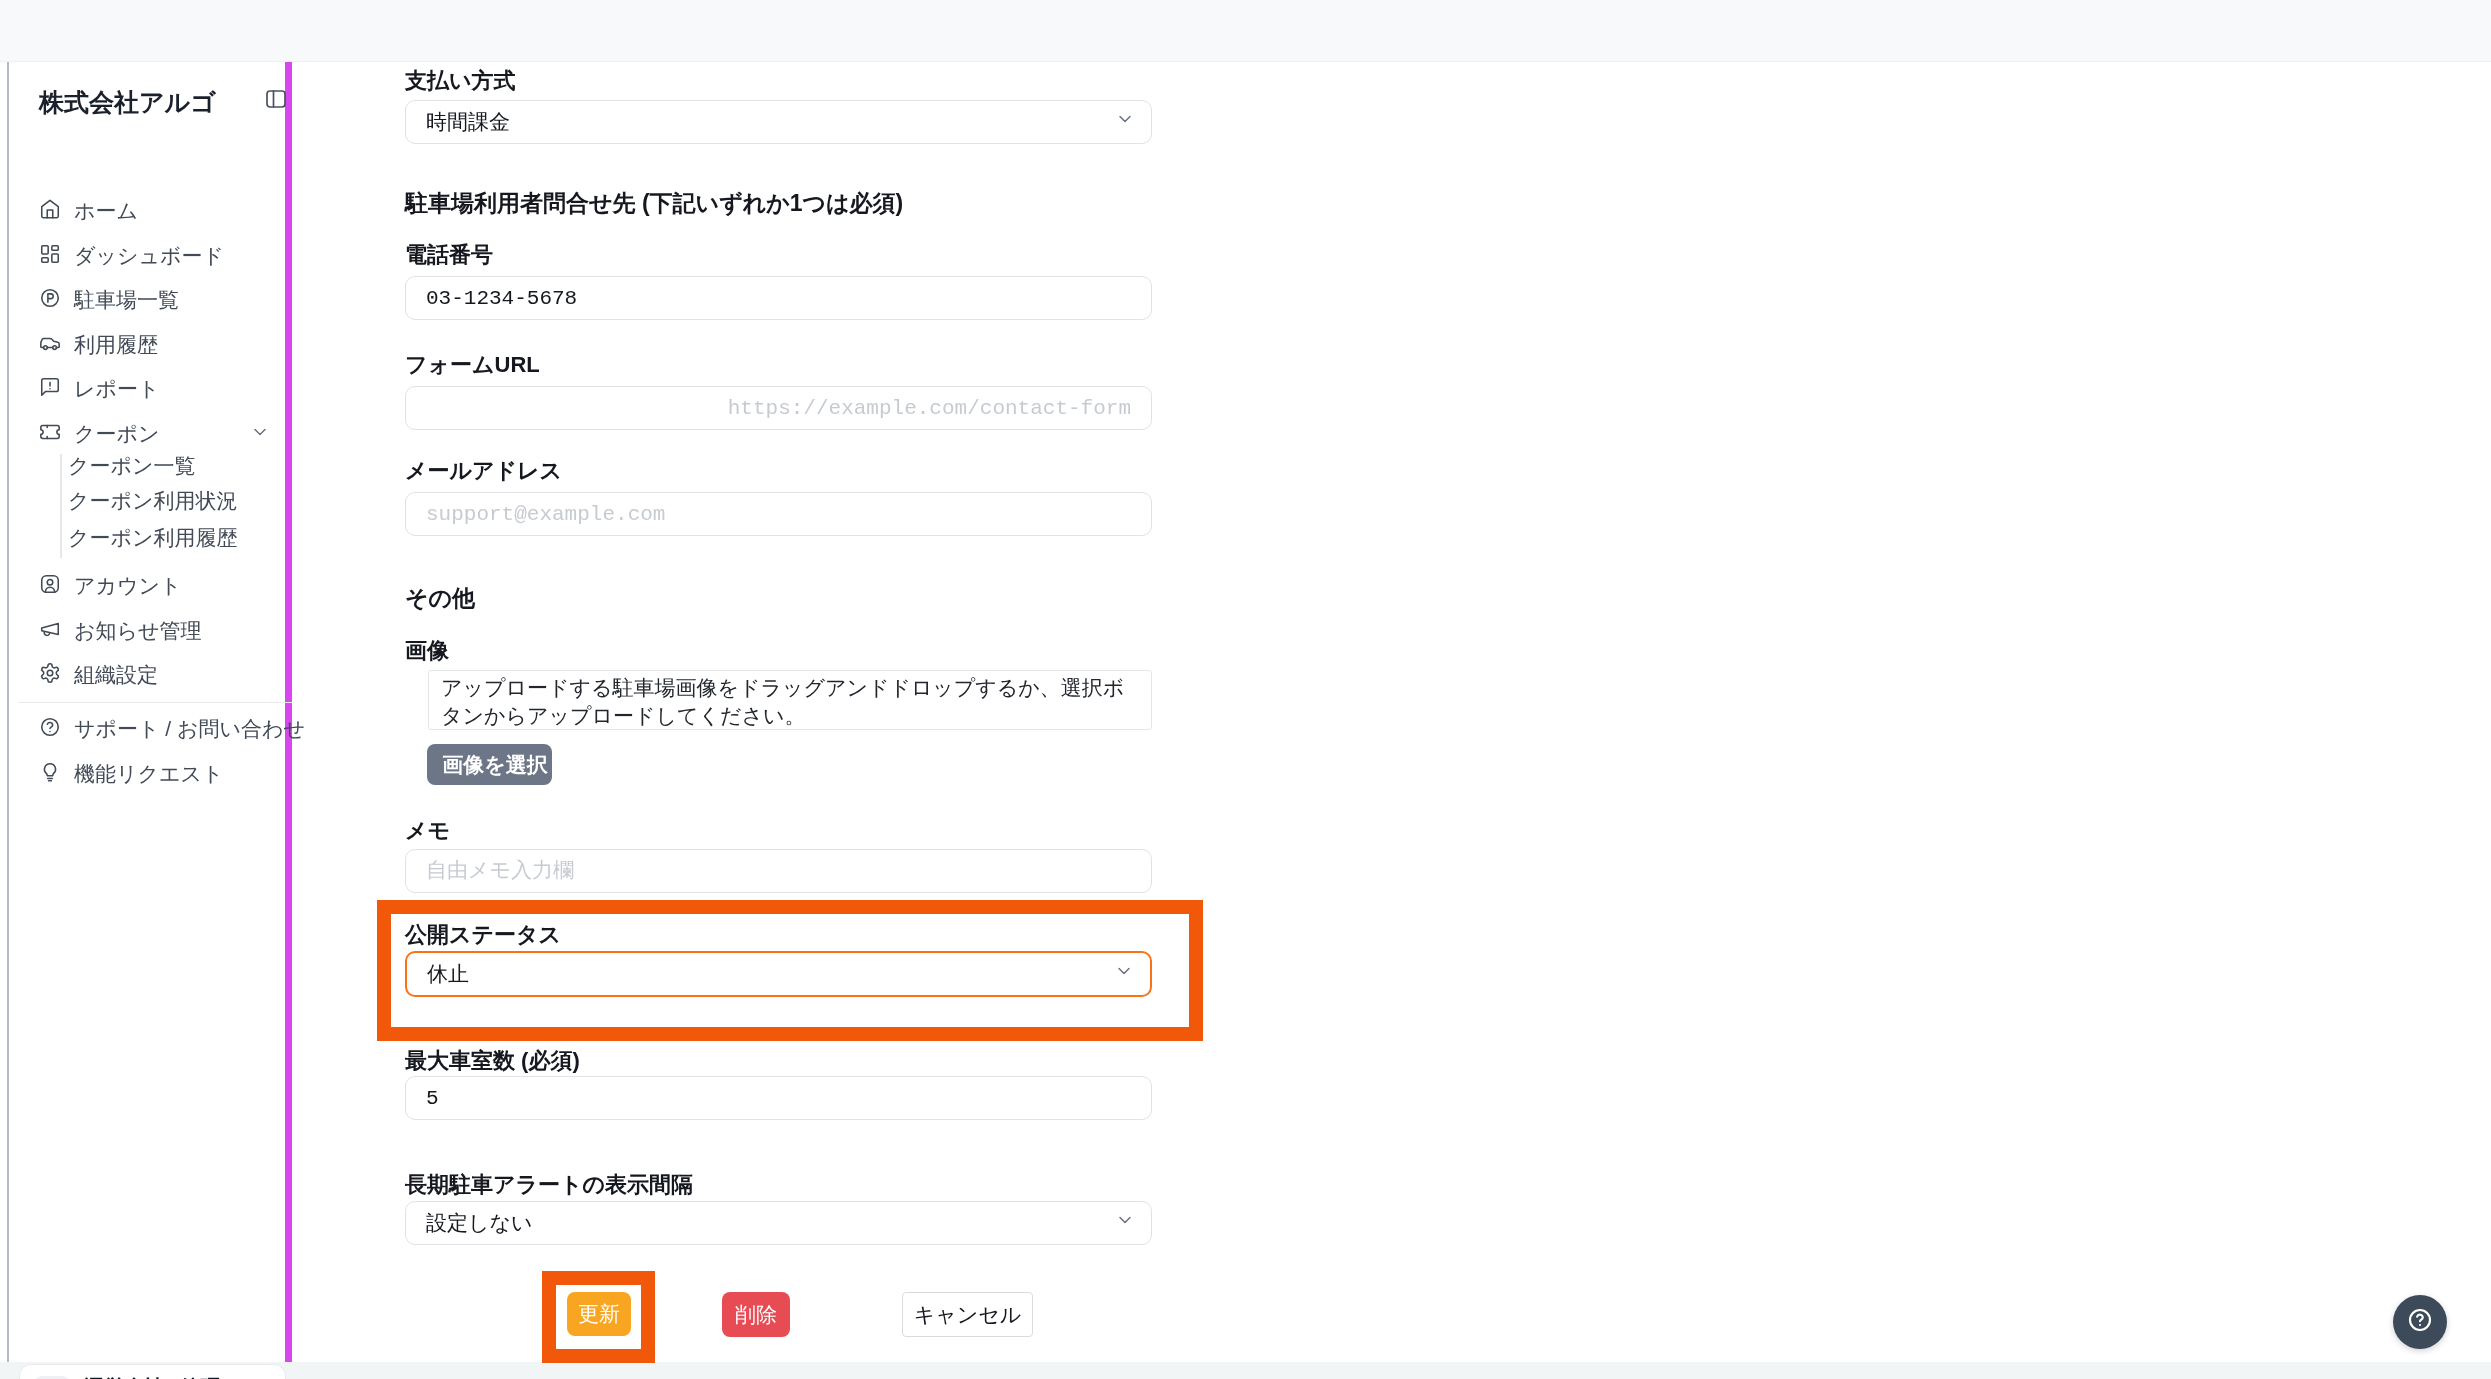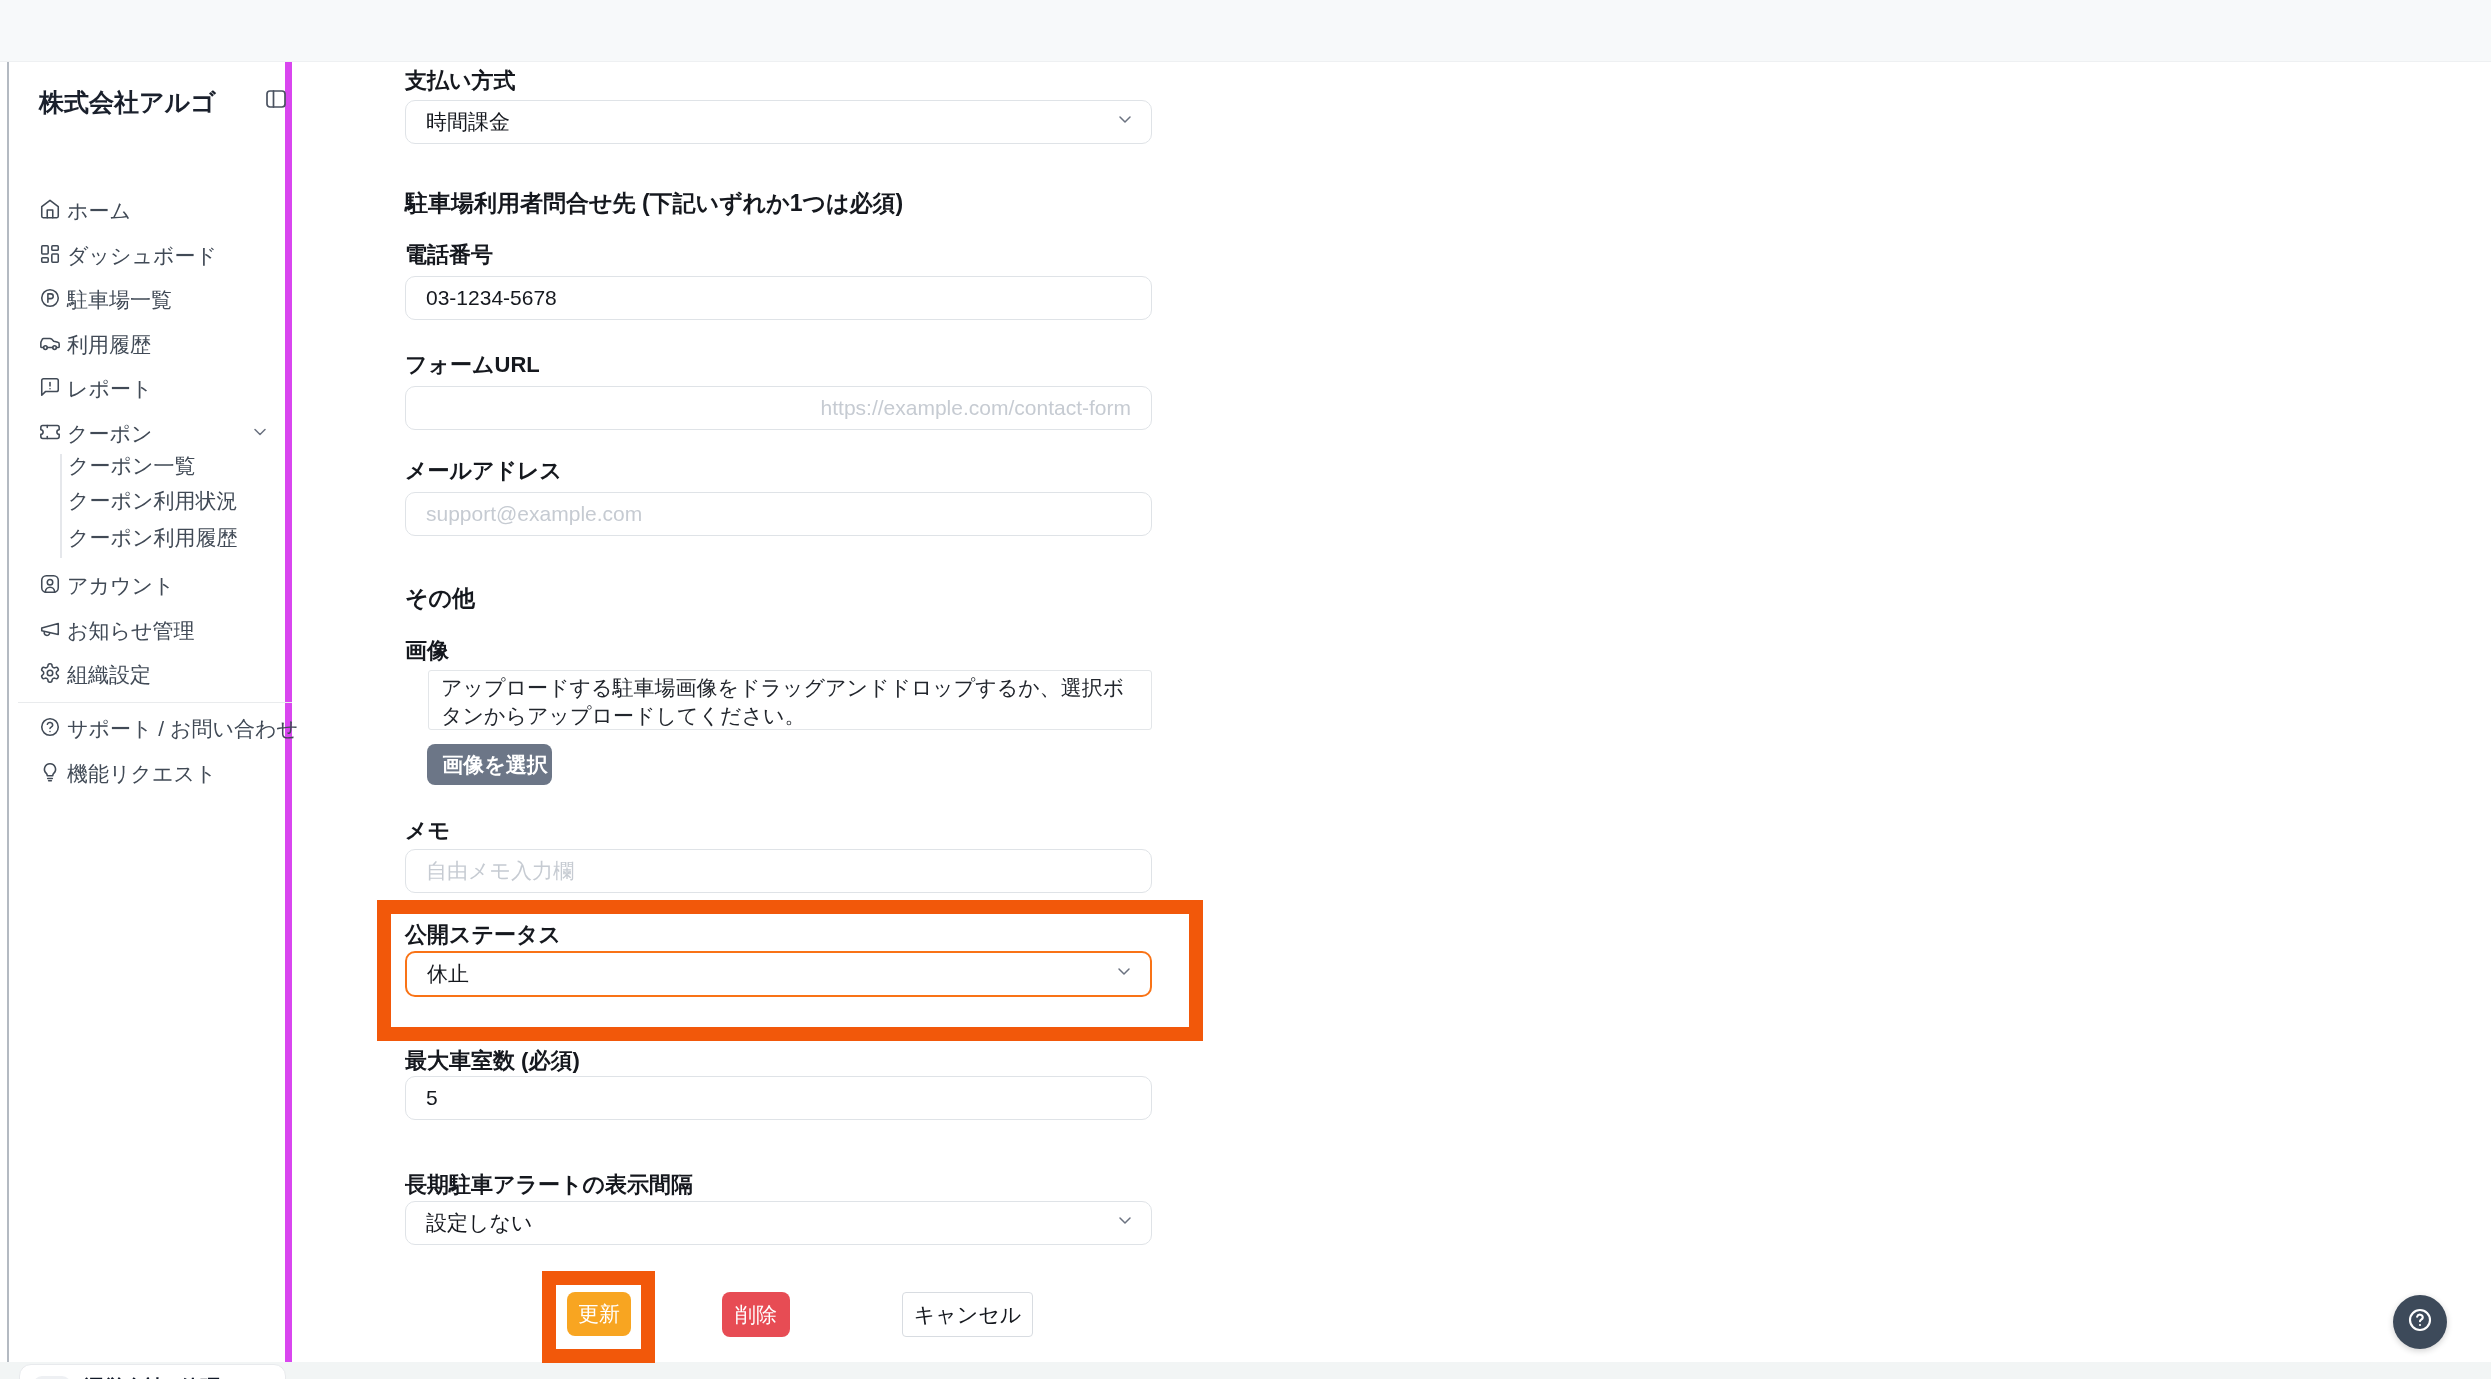--- a/index.html
+++ b/index.html
@@ -11,35 +11,35 @@
   
   .top-strip { left:0; top:0; width:2491px; height:62px; background:#F7F9FA; border-bottom:1px solid #EEF0F2; }
   .bottom-strip { left:0; top:1362px; width:2491px; height:17px; background:#F2F5F5; }
   .left-edge-line { left:7px; top:62px; width:2px; height:1300px; background:#B4BAC2; }
 
   
   .sidebar { left:9px; top:62px; width:283px; height:1300px; background:#fff; border-right:7px solid #d946ef; }
   .sb-header { position:absolute; left:0; top:16px; width:283px; height:44px; }
   .sb-title { position:absolute; left:30px; top:8px; font-size:25px; font-weight:700; color:#1A202C; white-space:nowrap; }
   .sb-toggle { position:absolute; left:250px; top:6px; width:34px; height:34px; display:flex; align-items:center; justify-content:center; border-radius:6px; cursor:pointer; color:#4A5260; }
-  .nav-item { position:absolute; left:0; width:283px; height:44px; display:flex; align-items:center; gap:6px; padding-left:30px; font-size:21px; color:#414A56; cursor:pointer; white-space:nowrap; }
+  .nav-item { position:absolute; left:0; width:283px; height:44px; display:flex; align-items:center; gap:13px; padding-left:30px; font-size:21px; color:#414A56; cursor:pointer; white-space:nowrap; }
   .nav-item svg { flex:0 0 auto; }
   .nav-chevron { position:absolute; right:22px; color:#6B7280; }
   .sub-item { position:absolute; left:0; width:283px; height:36px; display:flex; align-items:flex-start; padding-left:59px; font-size:21px; color:#414A56; cursor:pointer; white-space:nowrap; }
   .sub-rail { left:51px; top:392px; width:2px; height:104px; background:#E5E7EB; }
   .sb-divider { left:9px; top:640px; width:274px; height:1px; background:#E9EBED; }
 
   .user-card { left:19px; top:1302px; width:267px; height:60px; background:#fff; border:1px solid #E8EAED; border-radius:12px; cursor:pointer; }
   .user-avatar { position:absolute; left:13px; top:11px; width:38px; height:38px; background:#EEF0F3; border-radius:9px; display:flex; align-items:center; justify-content:center; font-size:17px; color:#4B5563; }
   .user-name { position:absolute; left:64px; top:9px; width:172px; font-size:20px; font-weight:700; color:#111827; white-space:nowrap; overflow:hidden; }
 
   
   .f-label { position:absolute; left:405px; font-size:22px; font-weight:600; color:#15181E; white-space:nowrap; }
   .f-heading { position:absolute; left:405px; font-size:23px; font-weight:700; color:#15181E; white-space:nowrap; }
-  .f-input, .f-select { position:absolute; left:405px; width:747px; height:44px; background:#fff; border:1px solid #DFE3E7; border-radius:10px; font-size:21px; color:#15181E; padding:0 20px; font-family:Liberation Sans, sans-serif; }
+  .f-input, .f-select { position:absolute; left:405px; width:747px; height:44px; background:#fff; border:1px solid #DFE3E7; border-radius:10px; font-size:21px; color:#15181E; padding:0 20px; font-family:Liberation Mono, monospace; }
   .f-input::placeholder { color:#C6CBD2; opacity:1; }
   .f-select { display:flex; align-items:center; cursor:pointer; }
   .sel-chevron { position:absolute; right:16px; top:50%; transform:translateY(-50%); color:#6B7280; }
 
   .dropzone { position:absolute; left:428px; top:670px; width:724px; height:60px; border:1px solid #E3E6E9; border-radius:3px; padding:3px 12px; font-size:21px; line-height:1.32; color:#22262D; }
   .btn-image { position:absolute; left:427px; top:744px; width:125px; height:41px; background:#6C7687; color:#fff; border:none; border-radius:8px; font-size:21px; font-weight:600; font-family:inherit; cursor:pointer;padding-left:11px; }
 
   .annot { position:absolute; border:14px solid #F2580A; background:transparent; pointer-events:none; }
   .annot-status { left:377px; top:900px; width:826px; height:141px; }
   .annot-update { left:542px; top:1271px; width:113px; height:92px; }

